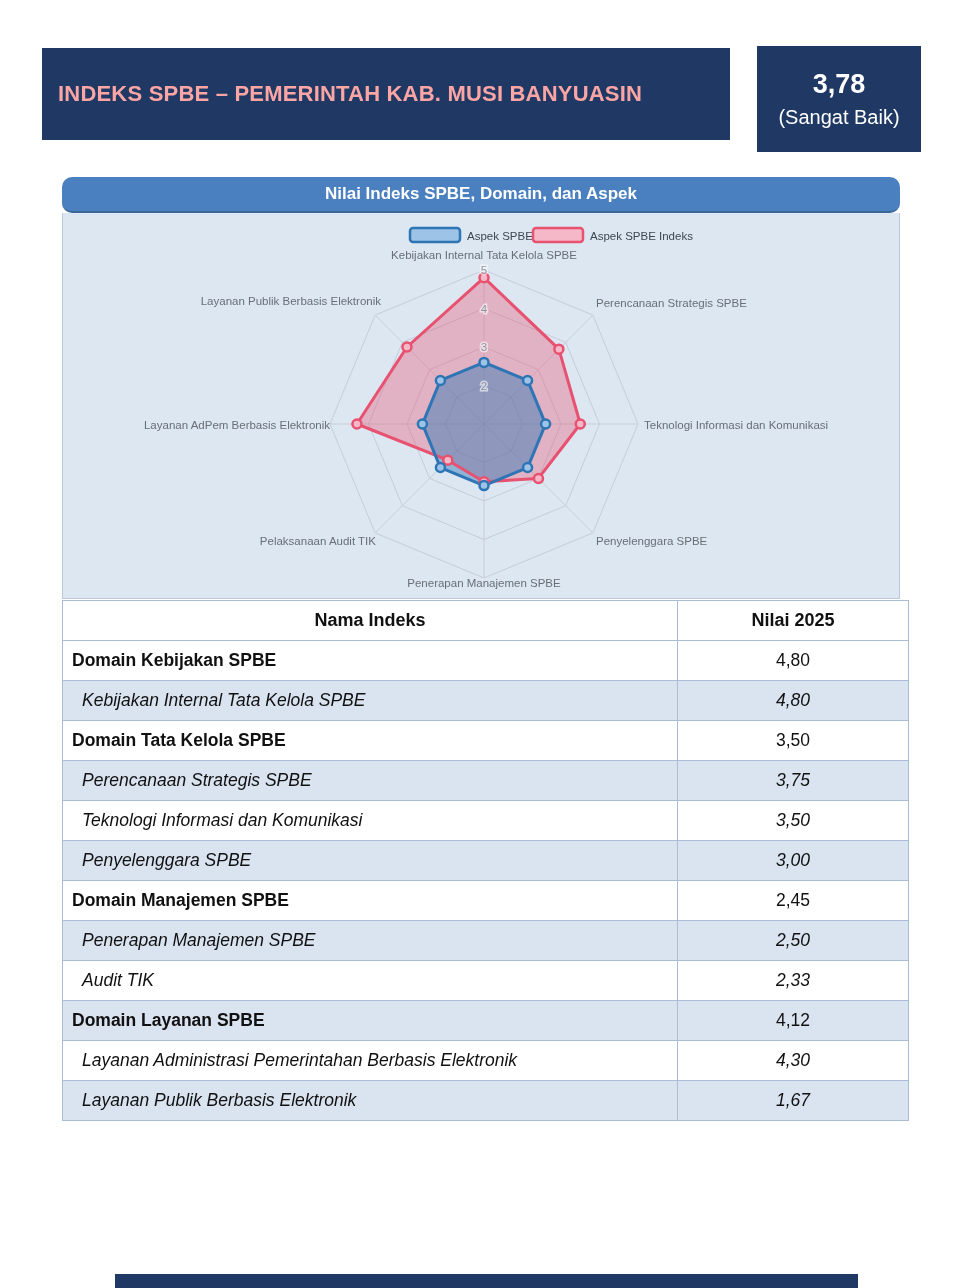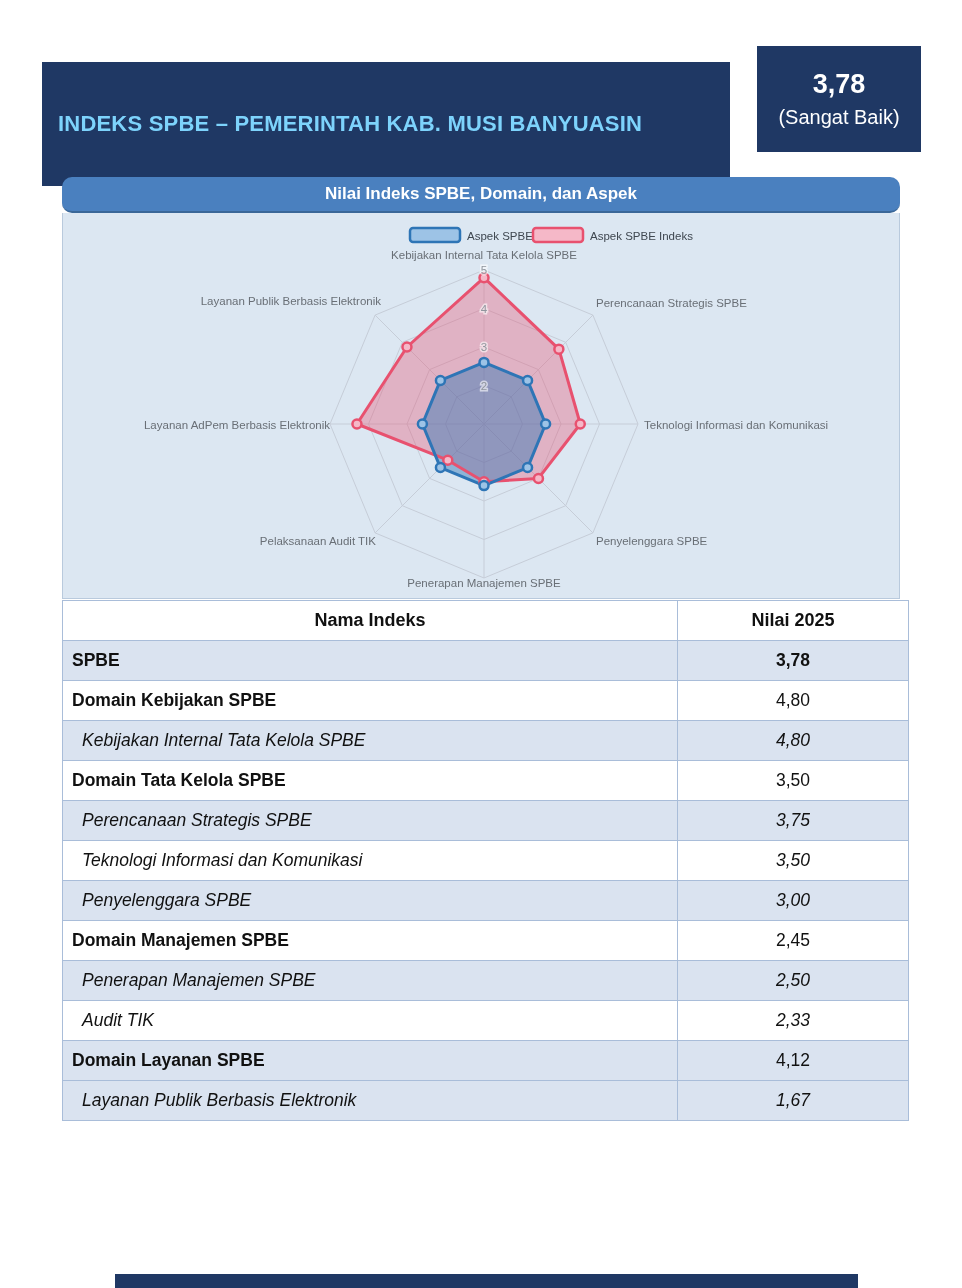--- a/index.html
+++ b/index.html
@@ -2,22 +2,22 @@
 <html><head>
 <meta charset="utf-8">
 <style>
   html,body{margin:0;padding:0;}
   body{
     width:962px;height:1288px;position:relative;background:#ffffff;
     font-family:"Liberation Sans",sans-serif;overflow:hidden;
   }
   
   .title-box{
-    position:absolute;left:42px;top:62px;width:688px;height:124px;
-    background:#1f3864;color:#7dd3fc;display:flex;align-items:center;
+    position:absolute;left:42px;top:48px;width:688px;height:92px;
+    background:#1f3864;color:#fca5a5;display:flex;align-items:center;
   }
   .title-box .t{font-size:22px;font-weight:bold;padding-left:16px;letter-spacing:.2px;}
   .score-box{
     position:absolute;left:757px;top:46px;width:164px;height:106px;
     background:#1f3864;color:#ffffff;display:flex;flex-direction:column;
     align-items:center;justify-content:center;gap:6px;
   }
   .score-box .v{font-size:27px;font-weight:bold;}
   .score-box .c{font-size:20px;text-align:center;}
   
@@ -128,24 +128,20 @@
       <col class="c1">
       <col class="c2">
     </colgroup>
   <thead>
     <tr>
       <th>Nama Indeks</th>
       <th>Nilai 2025</th>
     </tr>
   </thead>
   <tbody>
-      <tr class="row-total alt">
-        <td class="lbl">SPBE</td>
-        <td class="val">3,78</td>
-      </tr>
       <tr class="row-domain">
         <td class="lbl">Domain Kebijakan SPBE</td>
         <td class="val">4,80</td>
       </tr>
       <tr class="row-aspect alt">
         <td class="lbl">Kebijakan Internal Tata Kelola SPBE</td>
         <td class="val">4,80</td>
       </tr>
       <tr class="row-domain">
         <td class="lbl">Domain Tata Kelola SPBE</td>
@@ -172,20 +168,24 @@
         <td class="val">2,50</td>
       </tr>
       <tr class="row-aspect">
         <td class="lbl">Audit TIK</td>
         <td class="val">2,33</td>
       </tr>
       <tr class="row-domain alt">
         <td class="lbl">Domain Layanan SPBE</td>
         <td class="val">4,12</td>
       </tr>
+      <tr class="row-aspect">
+        <td class="lbl">Layanan Administrasi Pemerintahan Berbasis Elektronik</td>
+        <td class="val">4,30</td>
+      </tr>
       <tr class="row-aspect alt">
         <td class="lbl">Layanan Publik Berbasis Elektronik</td>
         <td class="val">1,67</td>
       </tr>
     </tbody>
 </table>
 
 <div class="bottom-bar"></div>
 
 </body></html>

